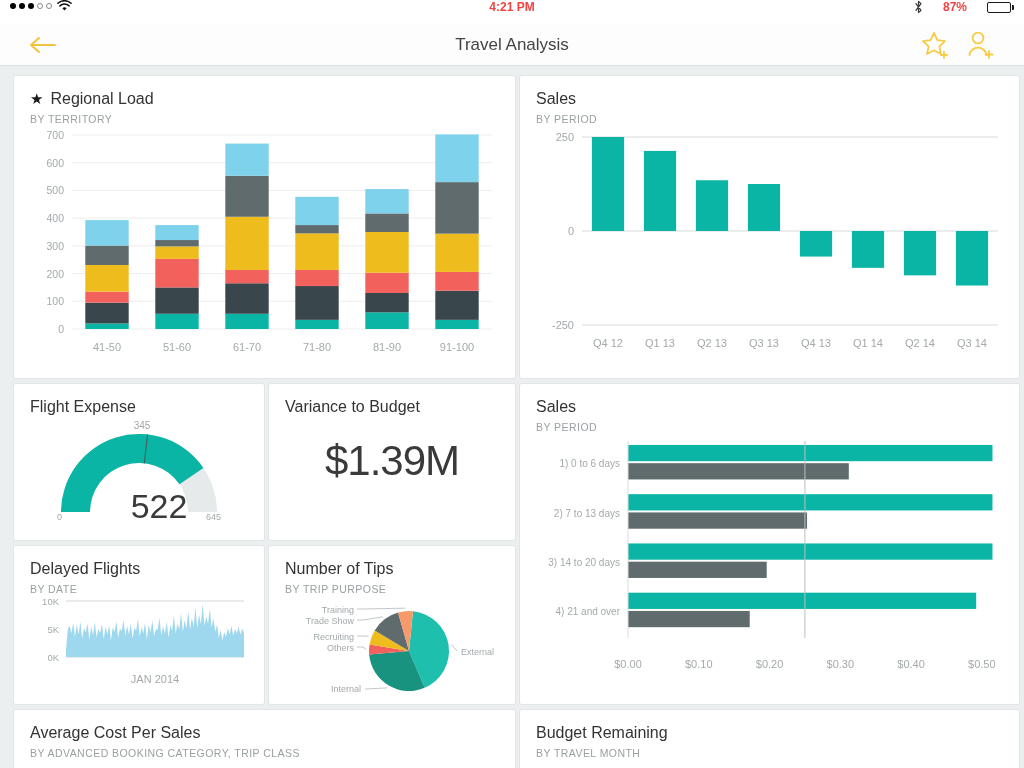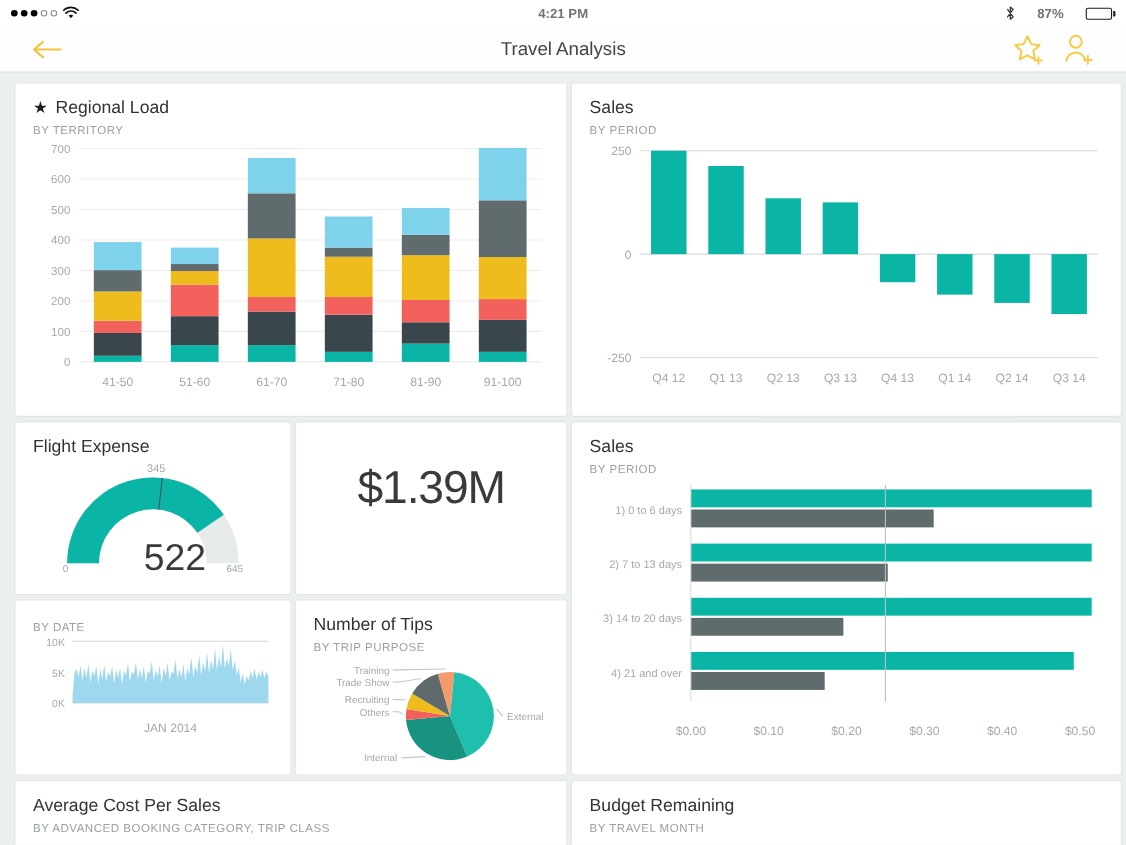--- a/index.html
+++ b/index.html
@@ -7,23 +7,23 @@
     width: 1024px; height: 768px;
     background: #eceff0;
     font-family: "Liberation Sans", sans-serif;
     overflow: hidden;
   }
 
   
   .statusbar {
     height: 24px; width: 100%;
     background: #ffffff;
-    display: flex; align-items: center;
+    display: flex; align-items: flex-start;
     padding: 0 10px;
-    font-size: 12px; font-weight: bold; color: #737373;
+    font-size: 12px; font-weight: bold; color: #ef4444;
     position: relative;
   }
   .sb-left { display: flex; align-items: center; gap: 5px; }
   .dots { display: flex; align-items: center; gap: 3px; }
   .dot { width: 6px; height: 6px; border-radius: 50%; }
   .dot.f { background: #000; }
   .dot.e { background: #fff; border: 1px solid #8a8a8a; width: 6px; height: 6px; }
   .sb-center {
     position: absolute; left: 0; right: 0; text-align: center;
     font-size: 12px; font-weight: bold;
@@ -274,20 +274,21 @@
           <line x1="114.35918921051584" y1="47.29395221324265" x2="117.53095425347419" y2="18.46792393128422" stroke="#4a5356" stroke-width="1"></line>
           <text x="27" y="104" fill="#a3a9ab" font-size="9" font-family="&quot;Liberation Sans&quot;, sans-serif" text-anchor="start">0</text>
           <text x="191" y="104" fill="#a3a9ab" font-size="9" font-family="&quot;Liberation Sans&quot;, sans-serif" text-anchor="end">645</text>
           <text x="112" y="13" fill="#a3a9ab" font-size="10" font-family="&quot;Liberation Sans&quot;, sans-serif" text-anchor="middle">345</text>
           <text x="129" y="102" fill="#3a3a3a" font-size="34" font-family="&quot;Liberation Sans&quot;, sans-serif" text-anchor="middle">522</text>
         </svg>
     </div>
   </div>
 
   <div class="card cell-r2c2">
+    <div class="c-title">Variance to Budget</div>
     <div class="kpi-value">$1.39M</div>
   </div>
 
   <div class="card cell-r2c3">
     <div class="c-title">Sales</div>
     <div class="c-sub">BY PERIOD</div>
     <div class="plot">
       <svg id="svg-sales-bar" width="466" height="255" viewBox="0 0 466 255">
           <rect x="92" y="11.94" width="364.46153846153845" height="16.2525" fill="#0bb5a5"></rect>
           <rect x="92" y="30.192500000000003" width="220.79999999999995" height="16.2525" fill="#5f6b6d"></rect>
@@ -307,20 +308,21 @@
           <text x="162.76923076923077" y="235" fill="#a3a9ab" font-size="11" font-family="&quot;Liberation Sans&quot;, sans-serif" text-anchor="middle">$0.10</text>
           <text x="233.53846153846155" y="235" fill="#a3a9ab" font-size="11" font-family="&quot;Liberation Sans&quot;, sans-serif" text-anchor="middle">$0.20</text>
           <text x="304.30769230769226" y="235" fill="#a3a9ab" font-size="11" font-family="&quot;Liberation Sans&quot;, sans-serif" text-anchor="middle">$0.30</text>
           <text x="375.0769230769231" y="235" fill="#a3a9ab" font-size="11" font-family="&quot;Liberation Sans&quot;, sans-serif" text-anchor="middle">$0.40</text>
           <text x="445.8461538461538" y="235" fill="#a3a9ab" font-size="11" font-family="&quot;Liberation Sans&quot;, sans-serif" text-anchor="middle">$0.50</text>
         </svg>
     </div>
   </div>
 
   <div class="card cell-r3c1">
+    <div class="c-title">Delayed Flights</div>
     <div class="c-sub">BY DATE</div>
     <div class="plot">
       <svg id="svg-spark" width="218" height="100" viewBox="0 0 218 100">
           <line x1="36" y1="62" x2="214" y2="62" stroke="#d2d6d7" stroke-width="1"></line>
           <text x="29" y="66" fill="#a3a9ab" font-size="9.5" font-family="&quot;Liberation Sans&quot;, sans-serif" text-anchor="end">0K</text>
           <text x="29" y="38" fill="#a3a9ab" font-size="9.5" font-family="&quot;Liberation Sans&quot;, sans-serif" text-anchor="end">5K</text>
           <line x1="36" y1="6" x2="214" y2="6" stroke="#d2d6d7" stroke-width="1"></line>
           <text x="29" y="10" fill="#a3a9ab" font-size="9.5" font-family="&quot;Liberation Sans&quot;, sans-serif" text-anchor="end">10K</text>
           <path d="M36 62 L36 55.28 L37.7979797979798 34.56 L39.5959595959596 30.639999999999997 L41.39393939393939 38.480000000000004 L43.19191919191919 27.840000000000003 L44.98989898989899 41.84 L46.78787878787879 29.520000000000003 L48.58585858585859 39.599999999999994 L50.38383838383839 26.72 L52.18181818181819 43.519999999999996 L53.97979797979798 32.879999999999995 L55.77777777777777 37.36 L57.57575757575758 28.4 L59.37373737373738 44.64 L61.17171717171717 31.199999999999996 L62.96969696969697 40.16 L64.76767676767678 27.28 L66.56565656565657 42.400000000000006 L68.36363636363637 34 L70.16161616161617 37.92 L71.95959595959596 28.96 L73.75757575757575 44.08 L75.55555555555554 31.759999999999998 L77.35353535353536 39.040000000000006 L79.15151515151516 30.080000000000002 L80.94949494949495 45.2 L82.74747474747475 32.32 L84.54545454545453 36.8 L86.34343434343434 26.159999999999997 L88.14141414141415 42.959999999999994 L89.93939393939394 33.44 L91.73737373737374 36.239999999999995 L93.53535353535355 25.04 L95.33333333333333 40.72 L97.13131313131314 30.639999999999997 L98.92929292929293 39.599999999999994 L100.72727272727273 28.4 L102.52525252525253 43.519999999999996 L104.32323232323232 32.879999999999995 L106.12121212121212 35.68 L107.91919191919192 23.919999999999995 L109.71717171717172 41.84 L111.51515151515152 31.759999999999998 L113.31313131313132 38.480000000000004 L115.1111111111111 27.840000000000003 L116.9090909090909 44.64 L118.70707070707071 29.520000000000003 L120.5050505050505 37.36 L122.30303030303031 25.6 L124.1010101010101 41.28 L125.89898989898991 34 L127.69696969696969 35.120000000000005 L129.4949494949495 22.800000000000004 L131.29292929292927 40.16 L133.09090909090907 31.199999999999996 L134.8888888888889 39.040000000000006 L136.68686868686868 26.72 L138.4848484848485 42.400000000000006 L140.2828282828283 30.080000000000002 L142.08080808080808 36.239999999999995 L143.87878787878788 20.560000000000002 L145.67676767676767 38.480000000000004 L147.4747474747475 28.4 L149.27272727272725 34.56 L151.0707070707071 18.32 L152.86868686868686 36.8 L154.66666666666666 25.04 L156.46464646464648 33.44 L158.26262626262627 16.080000000000005 L160.06060606060606 35.120000000000005 L161.85858585858585 22.800000000000004 L163.65656565656565 31.759999999999998 L165.45454545454547 12.159999999999997 L167.25252525252526 32.879999999999995 L169.05050505050505 19.439999999999998 L170.84848484848484 29.520000000000003 L172.64646464646464 8.800000000000004 L174.44444444444446 30.639999999999997 L176.24242424242425 21.68 L178.04040404040404 28.4 L179.83838383838383 13.840000000000003 L181.63636363636365 32.32 L183.43434343434345 23.36 L185.23232323232324 36.8 L187.03030303030303 29.520000000000003 L188.82828282828282 42.959999999999994 L190.62626262626264 35.120000000000005 L192.42424242424244 45.2 L194.2222222222222 37.36 L196.02020202020202 41.84 L197.8181818181818 32.879999999999995 L199.61616161616163 39.599999999999994 L201.41414141414143 30.639999999999997 L203.21212121212122 40.72 L205.010101010101 34 L206.8080808080808 38.480000000000004 L208.60606060606062 31.759999999999998 L210.4040404040404 39.599999999999994 L212.2020202020202 33.44 L214 37.92 L214 62 Z" fill="#9ed8ee" stroke="none"></path>
           <text x="125" y="88" fill="#a3a9ab" font-size="11" font-family="&quot;Liberation Sans&quot;, sans-serif" text-anchor="middle">JAN 2014</text>

